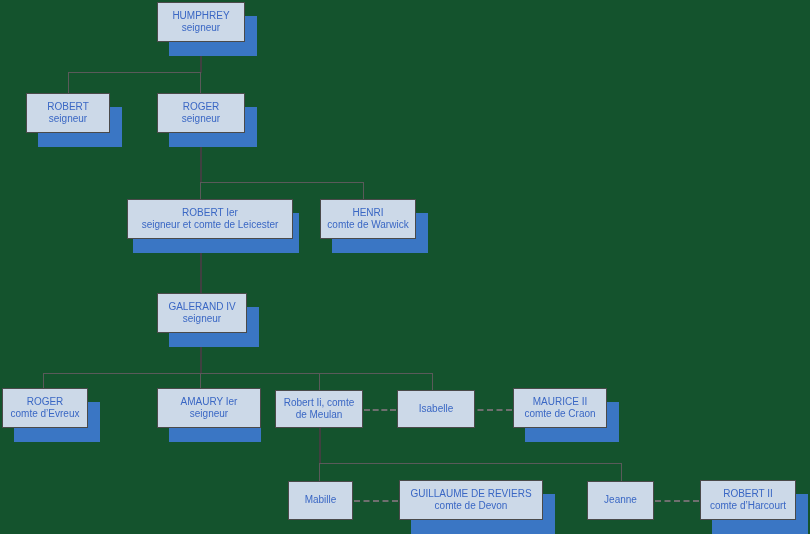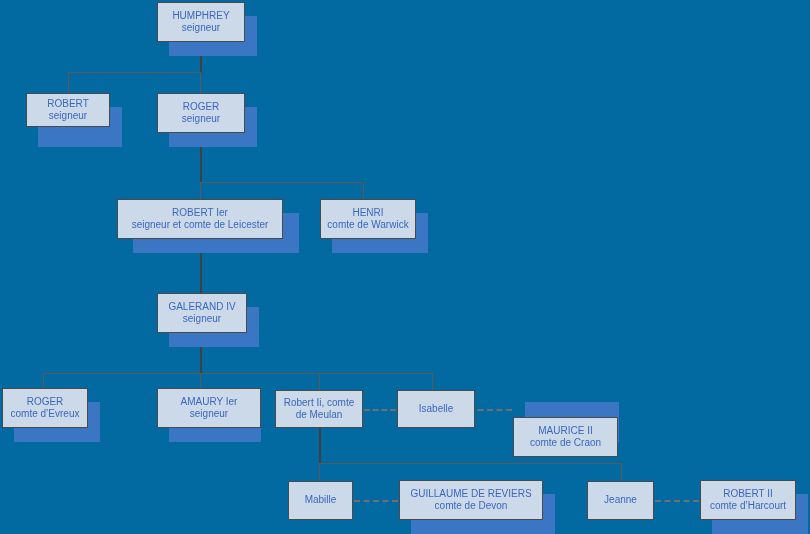--- a/index.html
+++ b/index.html
@@ -5,21 +5,21 @@
 <style>
   html, body {
     margin: 0;
     padding: 0;
     background: #ffffff;
   }
   #canvas {
     position: relative;
     width: 810px;
     height: 534px;
-    background: #0369a1;
+    background: #14532d;
     overflow: hidden;
     font-family: "Liberation Sans", "DejaVu Sans", sans-serif;
   }
   
   .line {
     position: absolute;
     background: #404040;
   }
   .line.v { width: 2px; }
   .line.h { height: 2px; }
@@ -87,31 +87,31 @@
     <div class="dash" style="left: 364px; top: 409px; width: 32px;"></div>
     <div class="dash" style="left: 468px; top: 409px; width: 44px;"></div>
     <div class="dash" style="left: 354px; top: 500px; width: 44px;"></div>
     <div class="dash" style="left: 655px; top: 500px; width: 44px;"></div>
     <div class="shadowbox" style="left: 169px; top: 16px; width: 88px; height: 40px;"></div>
     <div class="node" style="left: 157px; top: 2px; width: 88px; height: 40px;">
       <span class="l1">HUMPHREY</span>
       <span class="l2">seigneur</span>
     </div>
     <div class="shadowbox" style="left: 38px; top: 107px; width: 84px; height: 40px;"></div>
-    <div class="node" style="left: 26px; top: 93px; width: 84px; height: 34px;">
+    <div class="node" style="left: 26px; top: 93px; width: 84px; height: 40px;">
       <span class="l1">ROBERT</span>
       <span class="l2">seigneur</span>
     </div>
     <div class="shadowbox" style="left: 169px; top: 107px; width: 88px; height: 40px;"></div>
     <div class="node" style="left: 157px; top: 93px; width: 88px; height: 40px;">
       <span class="l1">ROGER</span>
       <span class="l2">seigneur</span>
     </div>
     <div class="shadowbox" style="left: 133px; top: 213px; width: 166px; height: 40px;"></div>
-    <div class="node" style="left: 117px; top: 199px; width: 166px; height: 40px;">
+    <div class="node" style="left: 127px; top: 199px; width: 166px; height: 40px;">
       <span class="l1">ROBERT Ier</span>
       <span class="l2">seigneur et comte de Leicester</span>
     </div>
     <div class="shadowbox" style="left: 332px; top: 213px; width: 96px; height: 40px;"></div>
     <div class="node" style="left: 320px; top: 199px; width: 96px; height: 40px;">
       <span class="l1">HENRI</span>
       <span class="l2">comte de Warwick</span>
     </div>
     <div class="shadowbox" style="left: 169px; top: 307px; width: 90px; height: 40px;"></div>
     <div class="node" style="left: 157px; top: 293px; width: 90px; height: 40px;">
@@ -129,21 +129,21 @@
       <span class="l2">seigneur</span>
     </div>
     <div class="node" style="left: 275px; top: 390px; width: 88px; height: 38px;">
       <span class="l1">Robert Ii, comte</span>
       <span class="l2">de Meulan</span>
     </div>
     <div class="node" style="left: 397px; top: 390px; width: 78px; height: 38px;">
       <span class="l1">Isabelle</span>
     </div>
     <div class="shadowbox" style="left: 525px; top: 402px; width: 94px; height: 40px;"></div>
-    <div class="node" style="left: 513px; top: 388px; width: 105px; height: 40px; margin-top: 29px;">
+    <div class="node" style="left: 513px; top: 388px; width: 94px; height: 40px;">
       <span class="l1">MAURICE II</span>
       <span class="l2">comte de Craon</span>
     </div>
     <div class="node" style="left: 288px; top: 481px; width: 65px; height: 39px;">
       <span class="l1">Mabille</span>
     </div>
     <div class="shadowbox" style="left: 411px; top: 494px; width: 144px; height: 40px;"></div>
     <div class="node" style="left: 399px; top: 480px; width: 144px; height: 40px;">
       <span class="l1">GUILLAUME DE REVIERS</span>
       <span class="l2">comte de Devon</span>

